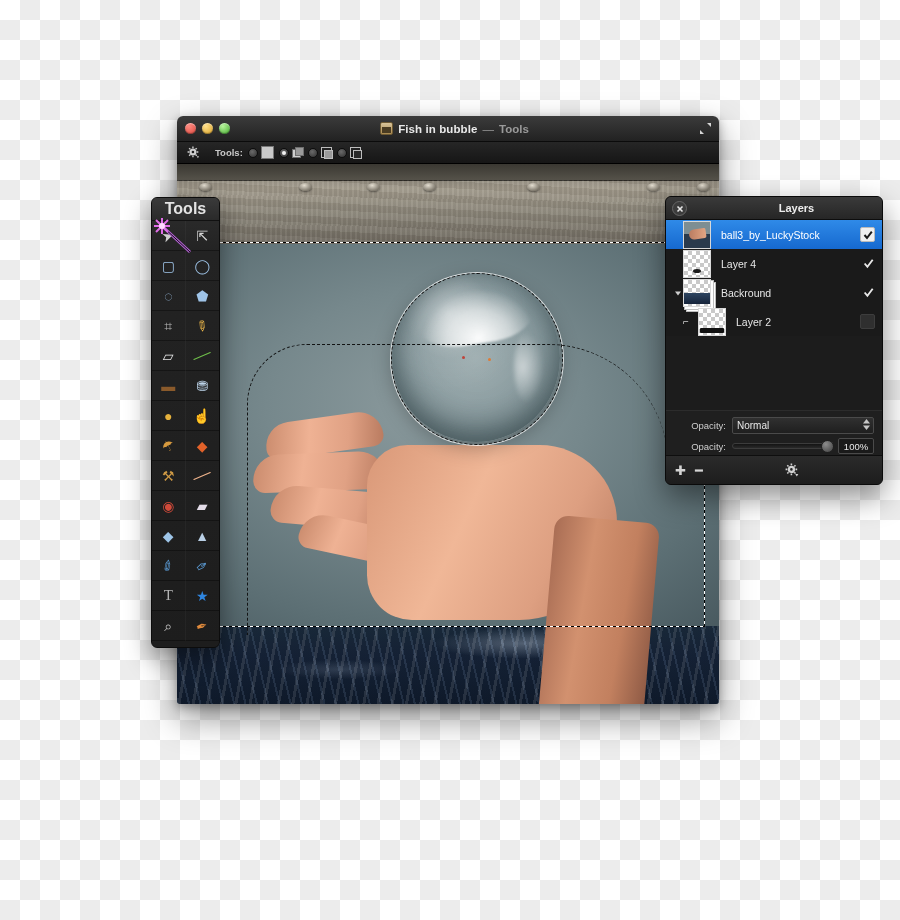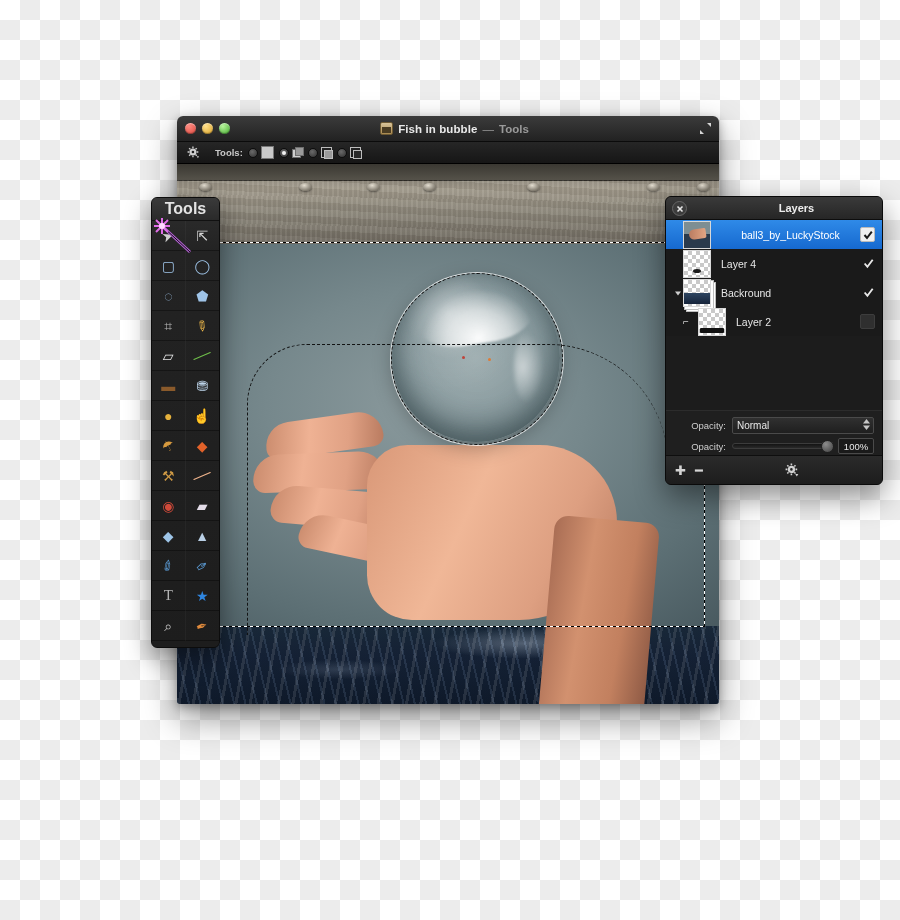--- a/index.html
+++ b/index.html
@@ -180,21 +180,21 @@
     box-shadow:0 12px 30px rgba(0,0,0,.45);overflow:hidden;
   }
   #layers-header{height:22px;position:relative;display:flex;align-items:center;justify-content:center;
     background:linear-gradient(#3a3a3a,#262626);border-bottom:1px solid #0d0d0d;}
   #layers-title{font-size:11px;color:#ededed;font-weight:bold;margin-left:45px;}
   #layers-close{position:absolute;left:6px;top:4px;width:13px;height:13px;border-radius:50%;
     background:#3c3c3c;border:1px solid #666;display:flex;align-items:center;justify-content:center;cursor:pointer;}
   #layers-close svg{display:block;}
   #layer-list{background:#1a1a1a;}
   .layer-row{height:29px;display:flex;align-items:center;padding:0 7px;cursor:pointer;position:relative;}
-  .layer-row.sel{background:linear-gradient(#2f8ae8,#1669cf);text-align:center;}
+  .layer-row.sel{background:linear-gradient(#2f8ae8,#1669cf);}
   .disclosure{width:10px;flex:none;display:flex;align-items:center;justify-content:center;cursor:pointer;}
   .link-glyph{width:12px;flex:none;color:#cfcfcf;font-size:10px;text-align:center;}
   .thumb{
     width:26px;height:26px;flex:none;border:1px solid #d8d8d8;position:relative;overflow:hidden;
     background-color:#fff;
     background-image:
       linear-gradient(45deg,#c9c9c9 25%,transparent 25%,transparent 75%,#c9c9c9 75%),
       linear-gradient(45deg,#c9c9c9 25%,transparent 25%,transparent 75%,#c9c9c9 75%);
     background-size:8px 8px;background-position:0 0,4px 4px;
   }

